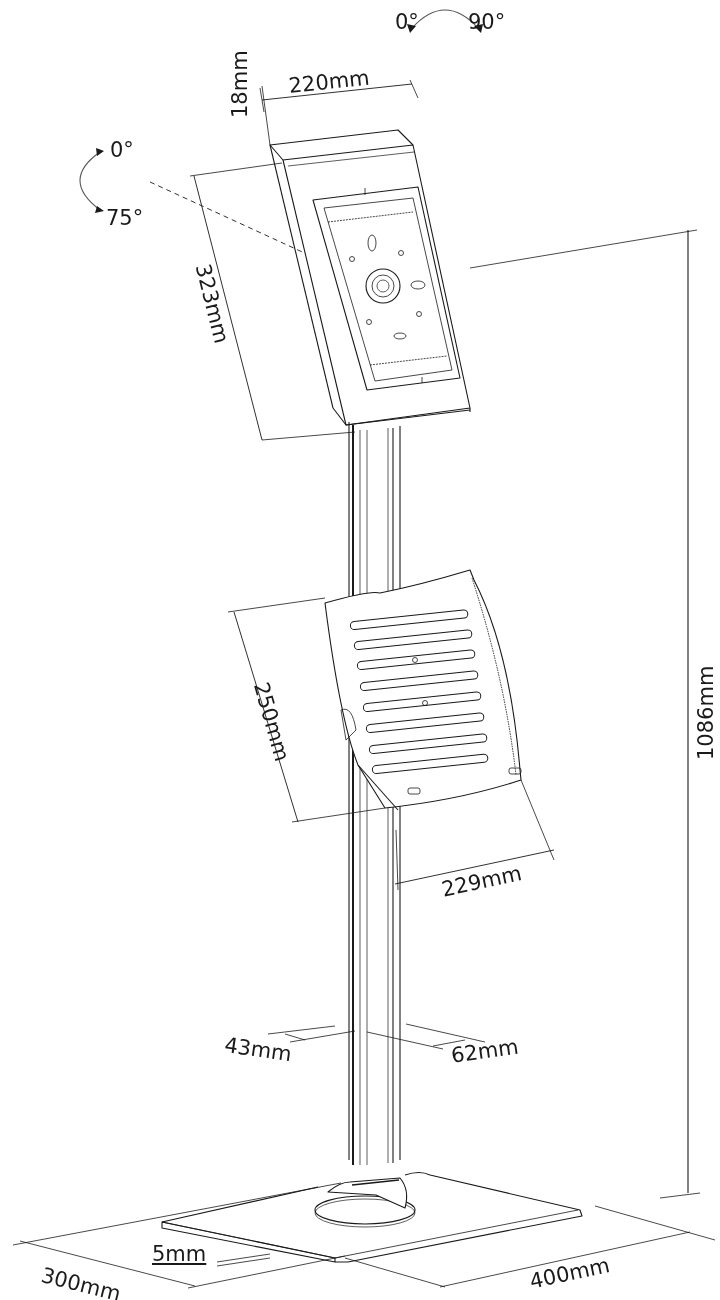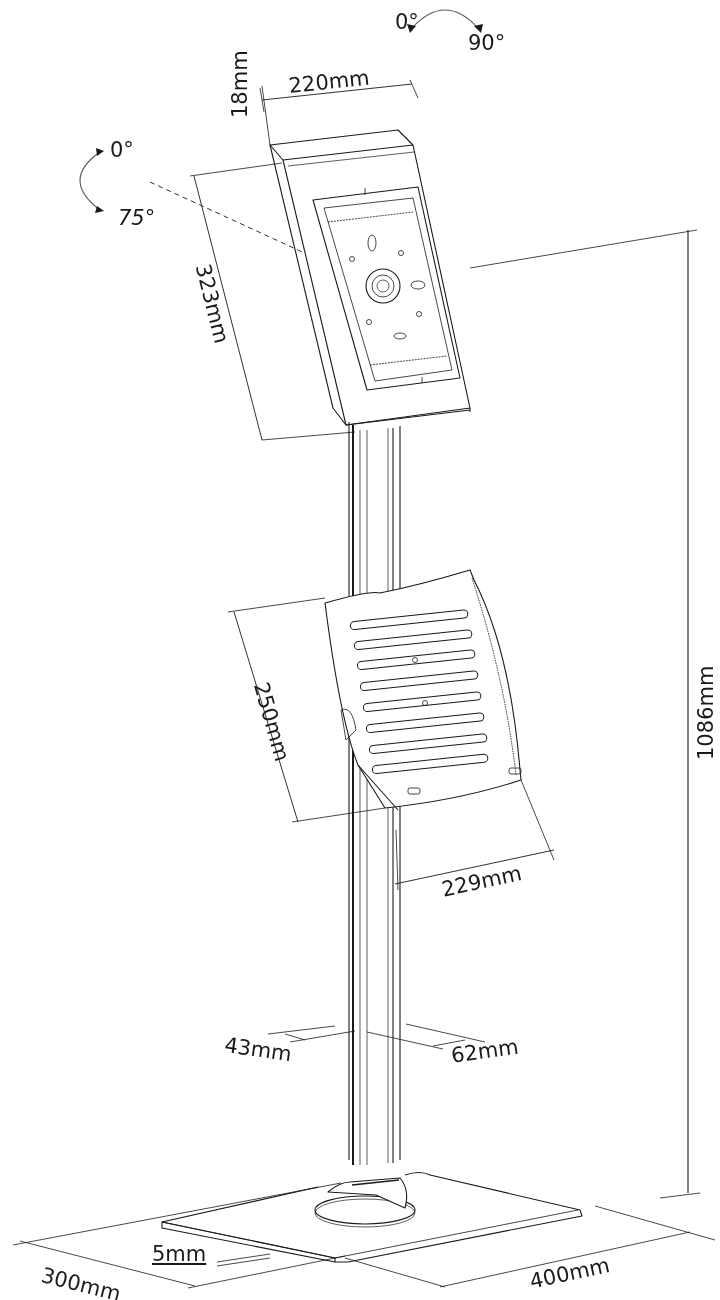--- a/index.html
+++ b/index.html
@@ -141,24 +141,24 @@
       <g>
         <ellipse cx="365" cy="1210" rx="50" ry="14" fill="#fff"></ellipse>
         <ellipse cx="365" cy="1213" rx="50" ry="14" stroke-width="0.7"></ellipse>
         <path d="M328 1192 Q340 1182 350 1182 L400 1178 Q410 1190 405 1208 L376 1195 Z" fill="#fff"></path>
         <path d="M352 1185 L399 1180" stroke-width="1.6"></path>
       </g>
     </g>
   </svg>
 
   <span class="lbl" style="left:395px;top:12px;">0°</span>
-  <span class="lbl" style="left:468px;top:12px;margin-top:21px;">90°</span>
+  <span class="lbl" style="left:468px;top:12px;">90°</span>
 
   <span class="lbl" style="left:110px;top:140px;">0°</span>
-  <span class="lbl" style="left:118px;top:208px;font-style:italic;">75°</span>
+  <span class="lbl" style="left:106px;top:208px;">75°</span>
 
   <span class="lbl" style="left:290px;top:76px;transform:rotate(-6deg);transform-origin:left bottom;">220mm</span>
   <span class="lbl" style="left:230px;top:118px;transform:rotate(-90deg);transform-origin:left top;">18mm</span>
   <span class="lbl" style="left:212px;top:262px;transform:rotate(76deg);transform-origin:left top;">323mm</span>
 
   <span class="lbl" style="left:270px;top:680px;transform:rotate(74deg);transform-origin:left top;">250mm</span>
   <span class="lbl" style="left:440px;top:880px;transform:rotate(-12deg);transform-origin:left top;">229mm</span>
 
   <span class="lbl" style="left:226px;top:1035px;transform:rotate(8deg);transform-origin:left top;">43mm</span>
   <span class="lbl" style="left:450px;top:1046px;transform:rotate(-8deg);transform-origin:left top;">62mm</span>

